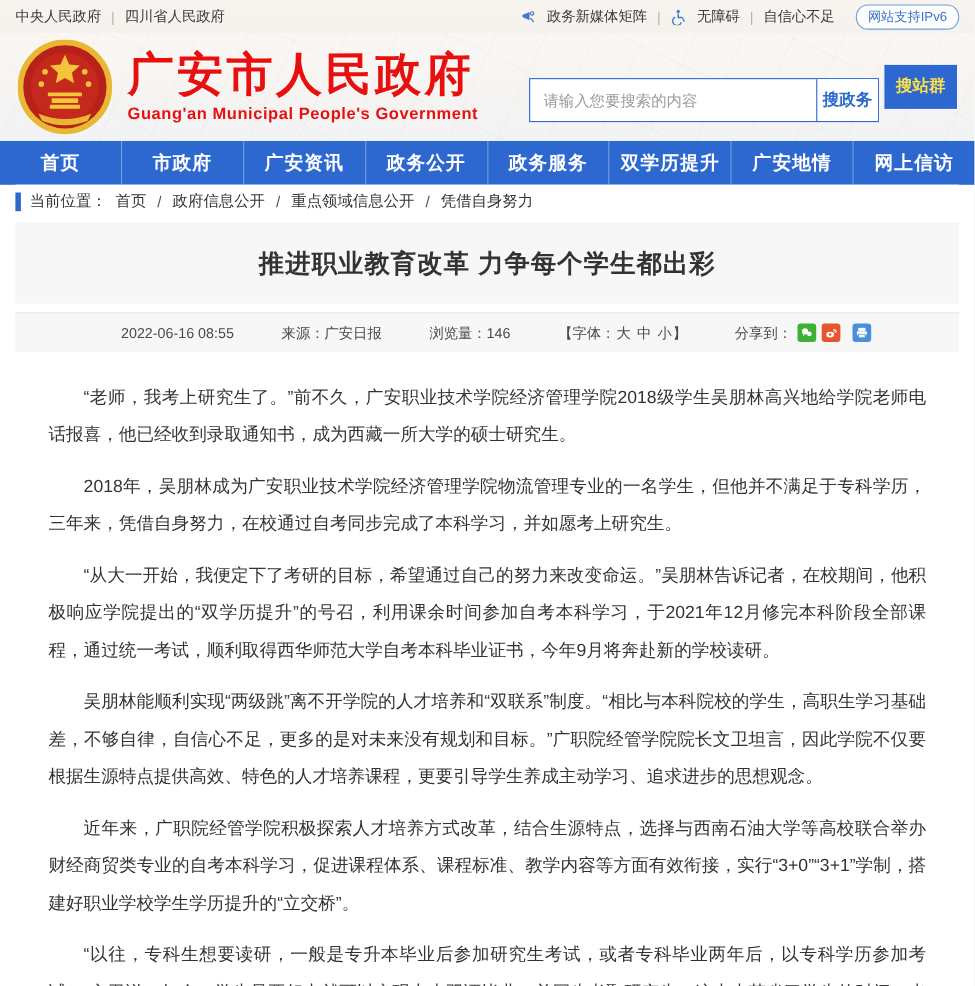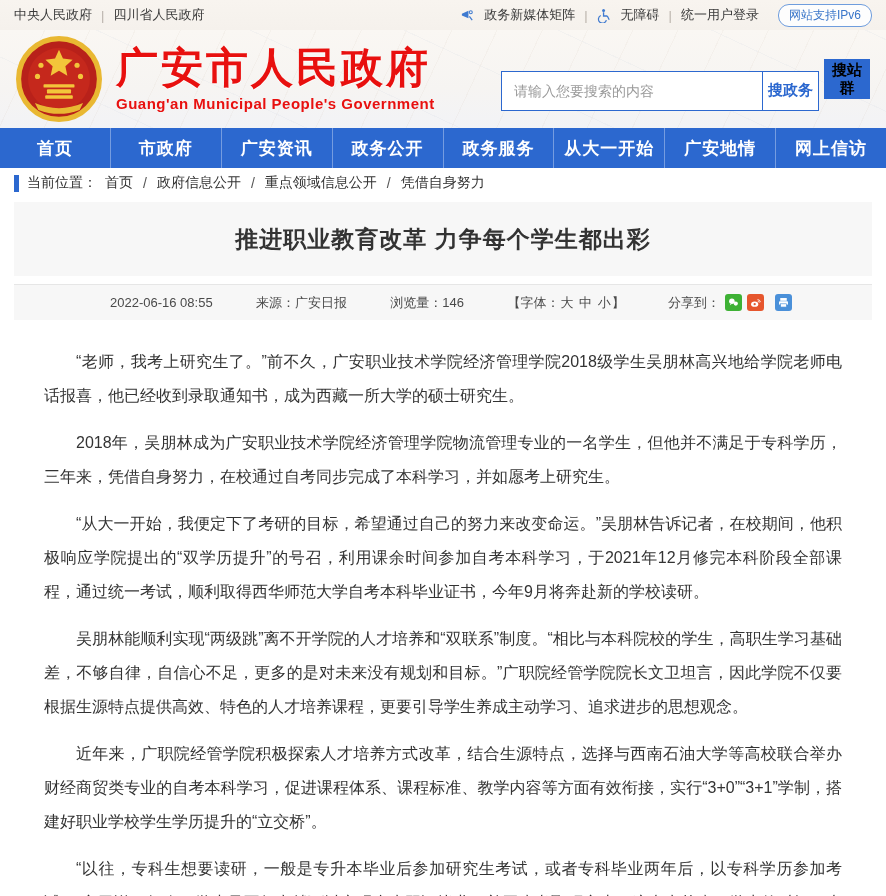--- a/index.html
+++ b/index.html
@@ -64,21 +64,21 @@
   .search-box input {
     flex:1; border:0; outline:0; padding:0 12px; font-size:14px; color:#333;
     font-family:inherit; background:transparent;
   }
   .search-box input::placeholder { color:#9b9b9b; }
   .btn-gov {
     width:56px; border:0; border-left:1px solid #2c68cf; background:#fff;
     color:#2c68cf; font-size:15px; font-weight:bold; cursor:pointer; font-family:inherit;
   }
   .btn-cluster {
-    width:46px; height:40px; border:0; background:#2c68cf; color:#000000;
+    width:66px; height:40px; border:0; background:#2c68cf; color:#fde047;
     font-size:15px; font-weight:bold; cursor:pointer; font-family:inherit; line-height:1.2;
     padding:0 4px;
   }
 
   
   .mainnav { height:40px; background:#2c68cf; display:flex; }
   .nav-item {
     flex:1; display:flex; align-items:center; justify-content:center;
     color:#fff; font-size:17px; font-weight:bold; text-decoration:none; cursor:pointer;
     border-right:1px solid rgba(255,255,255,.35); letter-spacing:1px;
@@ -150,21 +150,21 @@
         <span class="tb-icon">
           <svg viewBox="0 0 16 16">
               <circle cx="7" cy="2.6" r="1.6" fill="currentColor"></circle>
               <path d="M7 4.5 v4 h4" stroke="currentColor" stroke-width="1.4" fill="none"></path>
               <path d="M11 8.5 l2 4" stroke="currentColor" stroke-width="1.3" fill="none"></path>
               <path d="M4 8 a4.3 4.3 0 1 0 6 5" stroke="currentColor" stroke-width="1.3" fill="none"></path>
             </svg>
         </span>
         <a>无障碍</a>
         <span class="sep">|</span>
-        <a>统一用户登录</a>
+        <a>自信心不足</a>
         <span class="ipv6-badge">网站支持IPv6</span>
       </div>
     </div>
   </div>
 
   <header class="site-header">
     <div class="map-texture"></div>
     <div class="header-inner">
       <div class="brand">
         <span class="emblem">
@@ -201,21 +201,21 @@
       </div>
     </div>
   </header>
 
   <nav class="mainnav">
     <a class="nav-item">首页</a>
     <a class="nav-item">市政府</a>
     <a class="nav-item">广安资讯</a>
     <a class="nav-item">政务公开</a>
     <a class="nav-item">政务服务</a>
-    <a class="nav-item">从大一开始</a>
+    <a class="nav-item">双学历提升</a>
     <a class="nav-item">广安地情</a>
     <a class="nav-item">网上信访</a>
   </nav>
 
   <div class="main">
 
     <div class="breadcrumb">
       <span class="bc-square"></span>
       <span>当前位置：</span>
       <a>首页</a>

